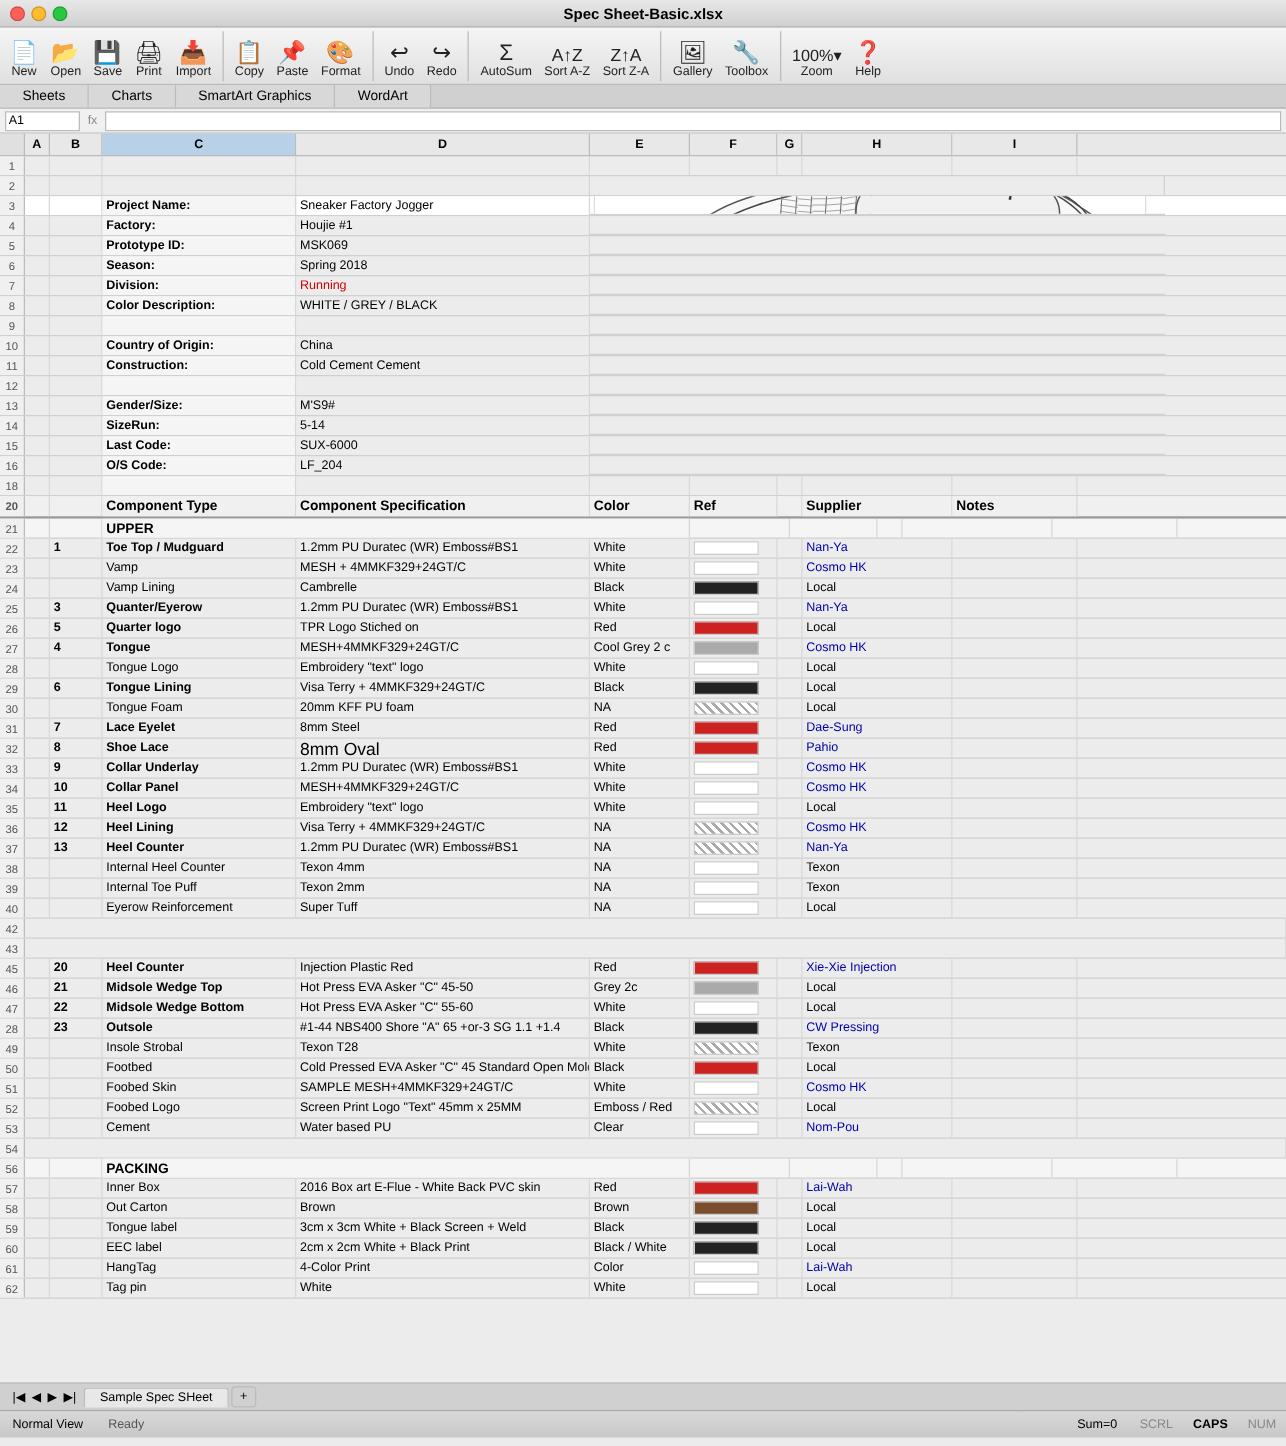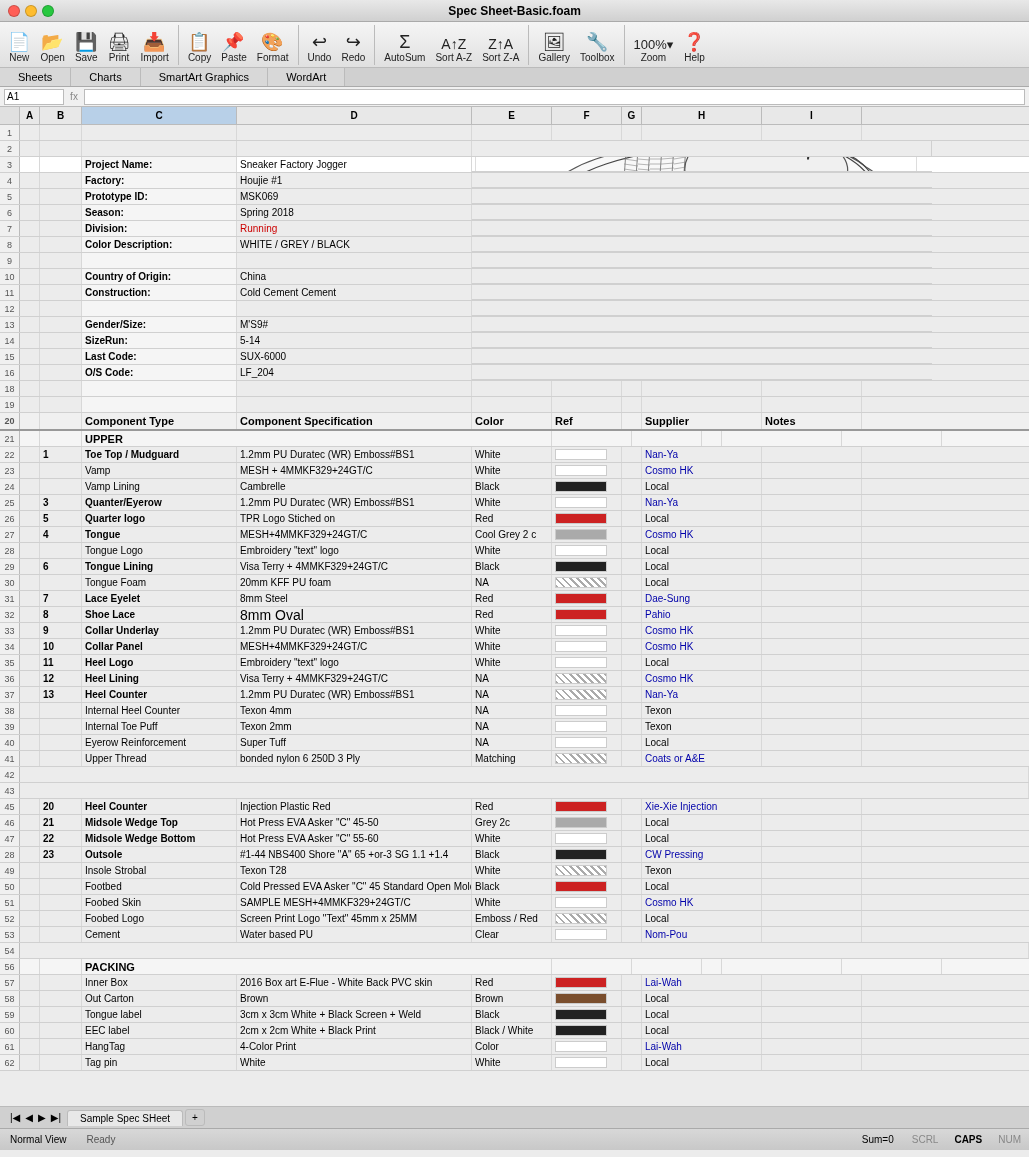--- a/index.html
+++ b/index.html
@@ -196,21 +196,21 @@
   </style>
 </head>
 <body>
 
 <div class="title-bar">
   <div class="window-buttons">
     <div class="win-btn win-close"></div>
     <div class="win-btn win-min"></div>
     <div class="win-btn win-max"></div>
   </div>
-  <span>Spec Sheet-Basic.foam</span>
+  <span>Spec Sheet-Basic.xlsx</span>
 </div>
 
 <div class="toolbar">
   <div class="toolbar-item">
     <span class="toolbar-icon">📄</span>
     <span>New</span>
   </div>
   <div class="toolbar-item">
     <span class="toolbar-icon">📂</span>
     <span>Open</span>
@@ -539,32 +539,20 @@
     <div class="cell c-B"></div>
     <div class="cell c-C cell-header-bg"></div>
     <div class="cell c-D"></div>
     <div class="cell c-E"></div>
     <div class="cell c-F"></div>
     <div class="cell c-G"></div>
     <div class="cell c-H"></div>
     <div class="cell c-I"></div>
   </div>
 
-  <div class="sheet-row" style="height:15px;">
-    <div class="row-num c-rownum">19</div>
-    <div class="cell c-A"></div>
-    <div class="cell c-B"></div>
-    <div class="cell c-C cell-header-bg"></div>
-    <div class="cell c-D"></div>
-    <div class="cell c-E"></div>
-    <div class="cell c-F"></div>
-    <div class="cell c-G"></div>
-    <div class="cell c-H"></div>
-    <div class="cell c-I"></div>
-  </div>
 
   <div class="sheet-row" style="height:18px; background:#f0f0f0; font-weight:bold; border-bottom:2px solid #999;">
     <div class="row-num c-rownum">20</div>
     <div class="cell c-A"></div>
     <div class="cell c-B"></div>
     <div class="cell c-C cell-bold" style="background:#f0f0f0; font-size:11px;">Component Type</div>
     <div class="cell c-D cell-bold" style="background:#f0f0f0; font-size:11px;">Component Specification</div>
     <div class="cell c-E cell-bold" style="background:#f0f0f0; font-size:11px;">Color</div>
     <div class="cell c-F cell-bold" style="background:#f0f0f0; font-size:11px;">Ref</div>
     <div class="cell c-G"></div>
@@ -842,34 +830,20 @@
       <div class="cell c-A"></div>
       <div class="cell c-B" style="font-size:10px; font-weight:bold;"></div>
       <div class="cell c-C" style="font-size:10px; ">Eyerow Reinforcement</div>
       <div class="cell c-D" style="font-size:10px;">Super Tuff</div>
       <div class="cell c-E" style="font-size:10px;">NA</div>
       <div class="cell c-F">
         <div style="width:52px; height:11px; background:white; border:1px solid #ccc; display:inline-block;"></div>
       </div>
       <div class="cell c-G"></div>
       <div class="cell c-H" style="font-size:10px; ">Local</div>
-      <div class="cell c-I" style="font-size:10px;"></div>
-    </div>
-      <div class="sheet-row" style="height: 15px;">
-      <div class="row-num c-rownum">41</div>
-      <div class="cell c-A"></div>
-      <div class="cell c-B" style="font-size:10px; font-weight:bold;"></div>
-      <div class="cell c-C" style="font-size:10px; ">Upper Thread</div>
-      <div class="cell c-D" style="font-size:10px;">bonded nylon 6  250D  3 Ply</div>
-      <div class="cell c-E" style="font-size:10px;">Matching</div>
-      <div class="cell c-F">
-        <div style="width:52px; height:11px; background: repeating-linear-gradient(45deg, #aaa, #aaa 2px, white 2px, white 5px); border:1px solid #ccc; display:inline-block;"></div>
-      </div>
-      <div class="cell c-G"></div>
-      <div class="cell c-H" style="font-size:10px; color:#0000aa;">Coats or A&amp;E</div>
       <div class="cell c-I" style="font-size:10px;"></div>
     </div>
     </div>
 
   <div class="sheet-row" style="height:14px;">
     <div class="row-num c-rownum">42</div>
     <div class="cell" style="flex:1;"></div>
   </div>
   <div class="sheet-row" style="height:14px;">
     <div class="row-num c-rownum">43</div>

